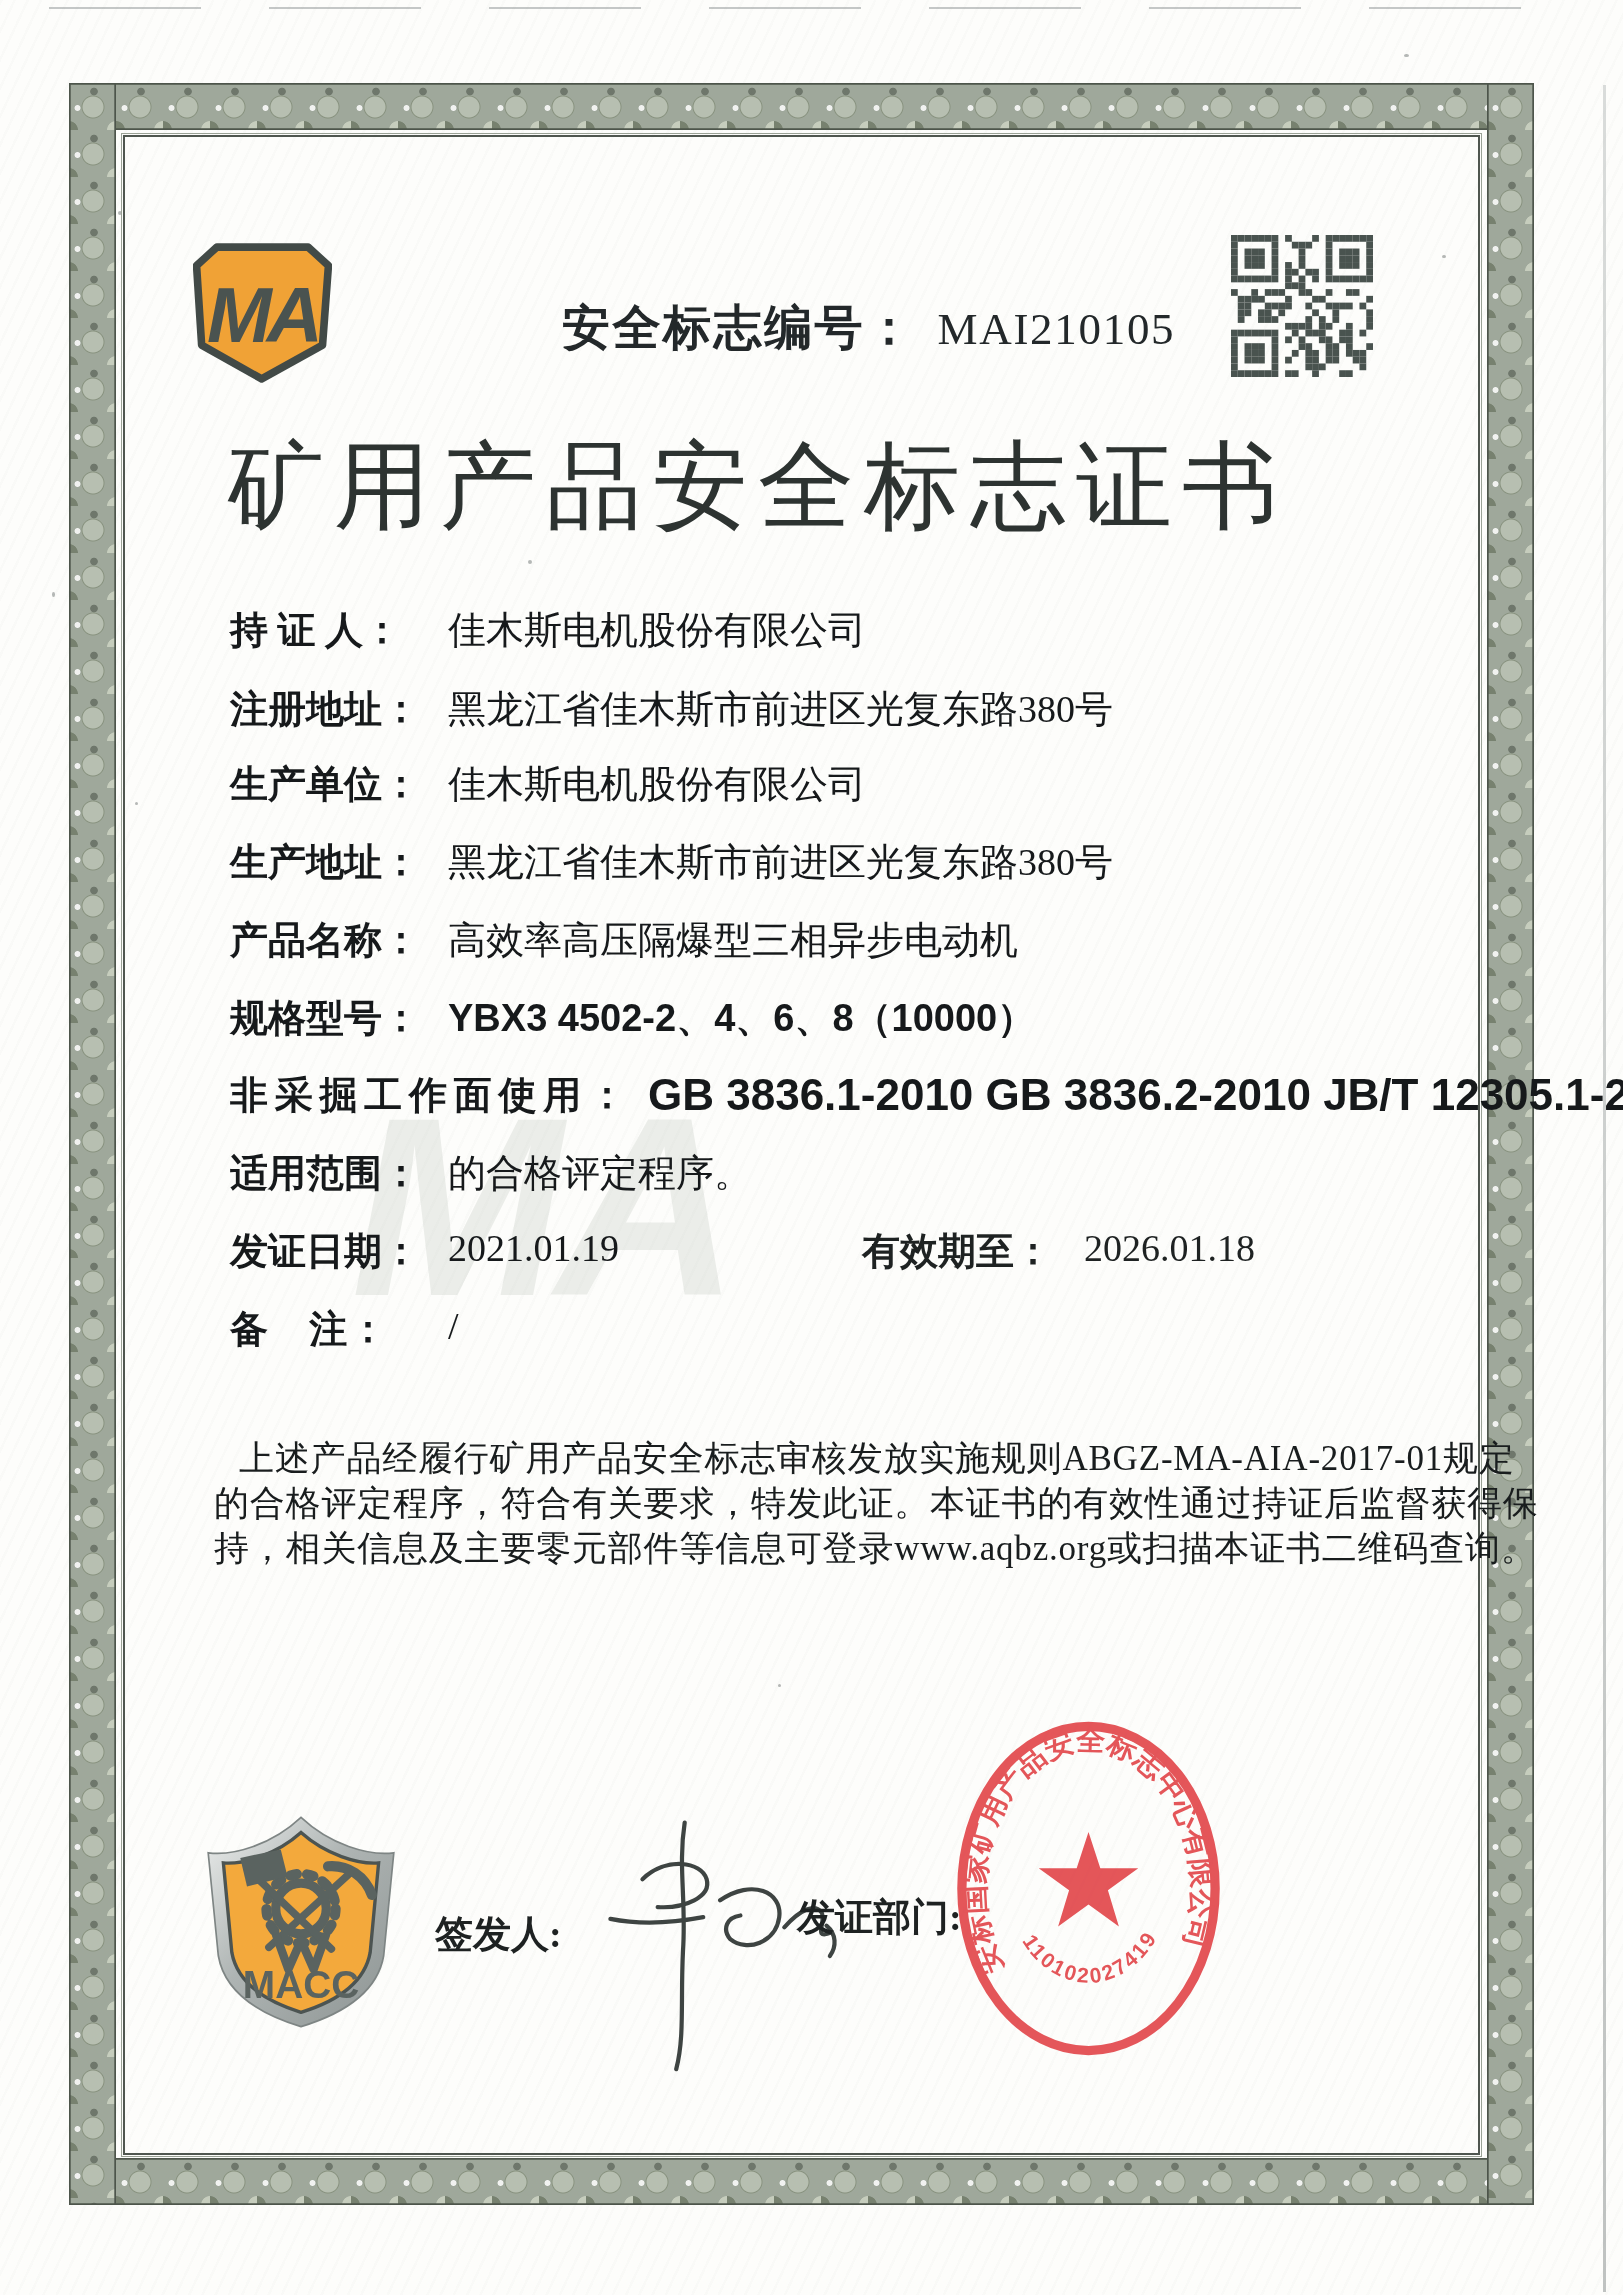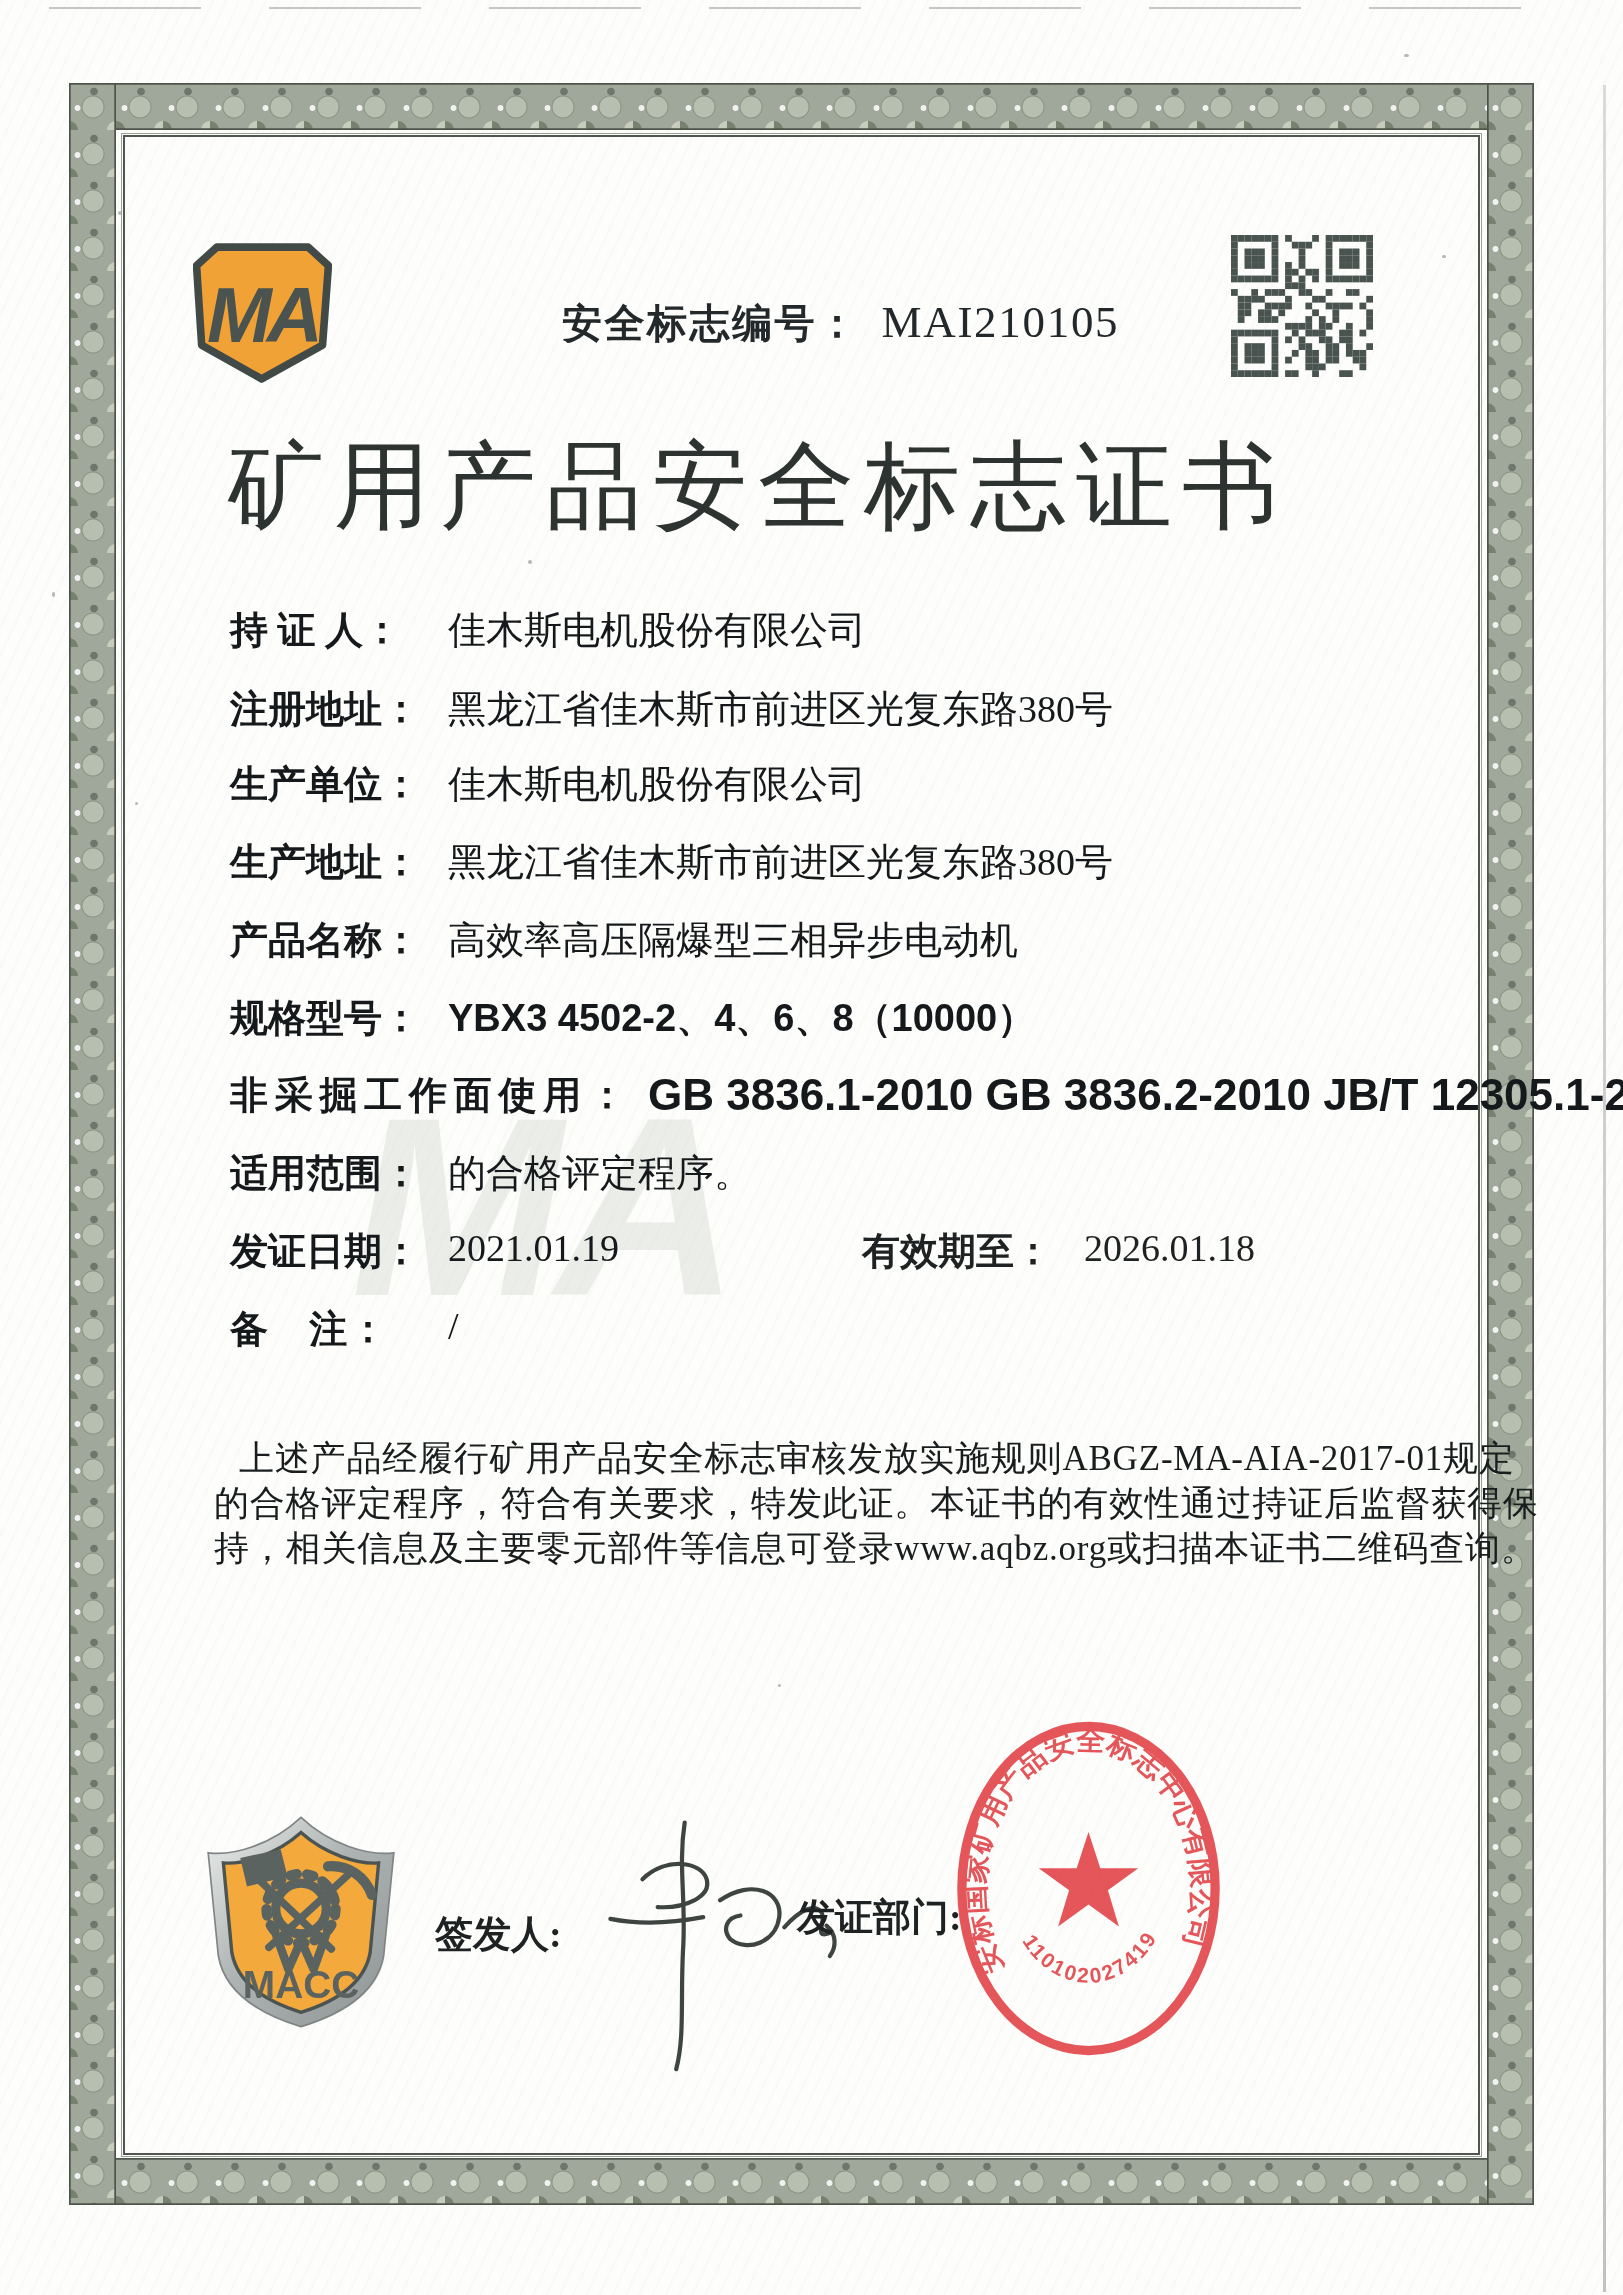--- a/index.html
+++ b/index.html
@@ -45,21 +45,21 @@
   
   .watermark {
     position:absolute; left:351px; top:1061px;
     font-family:"Liberation Sans","DejaVu Sans",sans-serif;
     font-size:254px; font-weight:900; font-style:italic; letter-spacing:-6.8px;
     color:rgba(150,158,148,0.17); user-select:none;
   }
   
   .ma-badge { position:absolute; left:193px; top:242px; }
   .mark-line { position:absolute; left:562px; top:296px; white-space:nowrap; }
-  .mark-label { font-size:40px; font-weight:700; letter-spacing:2.5px; color:#23282a; }
+  .mark-label { font-size:48px; font-weight:700; letter-spacing:2.5px; color:#23282a; }
   .mark-value { font-size:45px; letter-spacing:1.7px; margin-left:22px; color:#23282a; }
   .qr { position:absolute; left:1231px; top:235px; }
   
   .title {
     position:absolute; left:228px; top:423px; width:1031px;
     text-align:center; font-size:96px; font-weight:400; letter-spacing:10px;
     color:#2d3331; white-space:nowrap;
   }
   
   .row { position:absolute; left:230px; height:49px; font-size:38px; white-space:nowrap;text-decoration:underline; }

